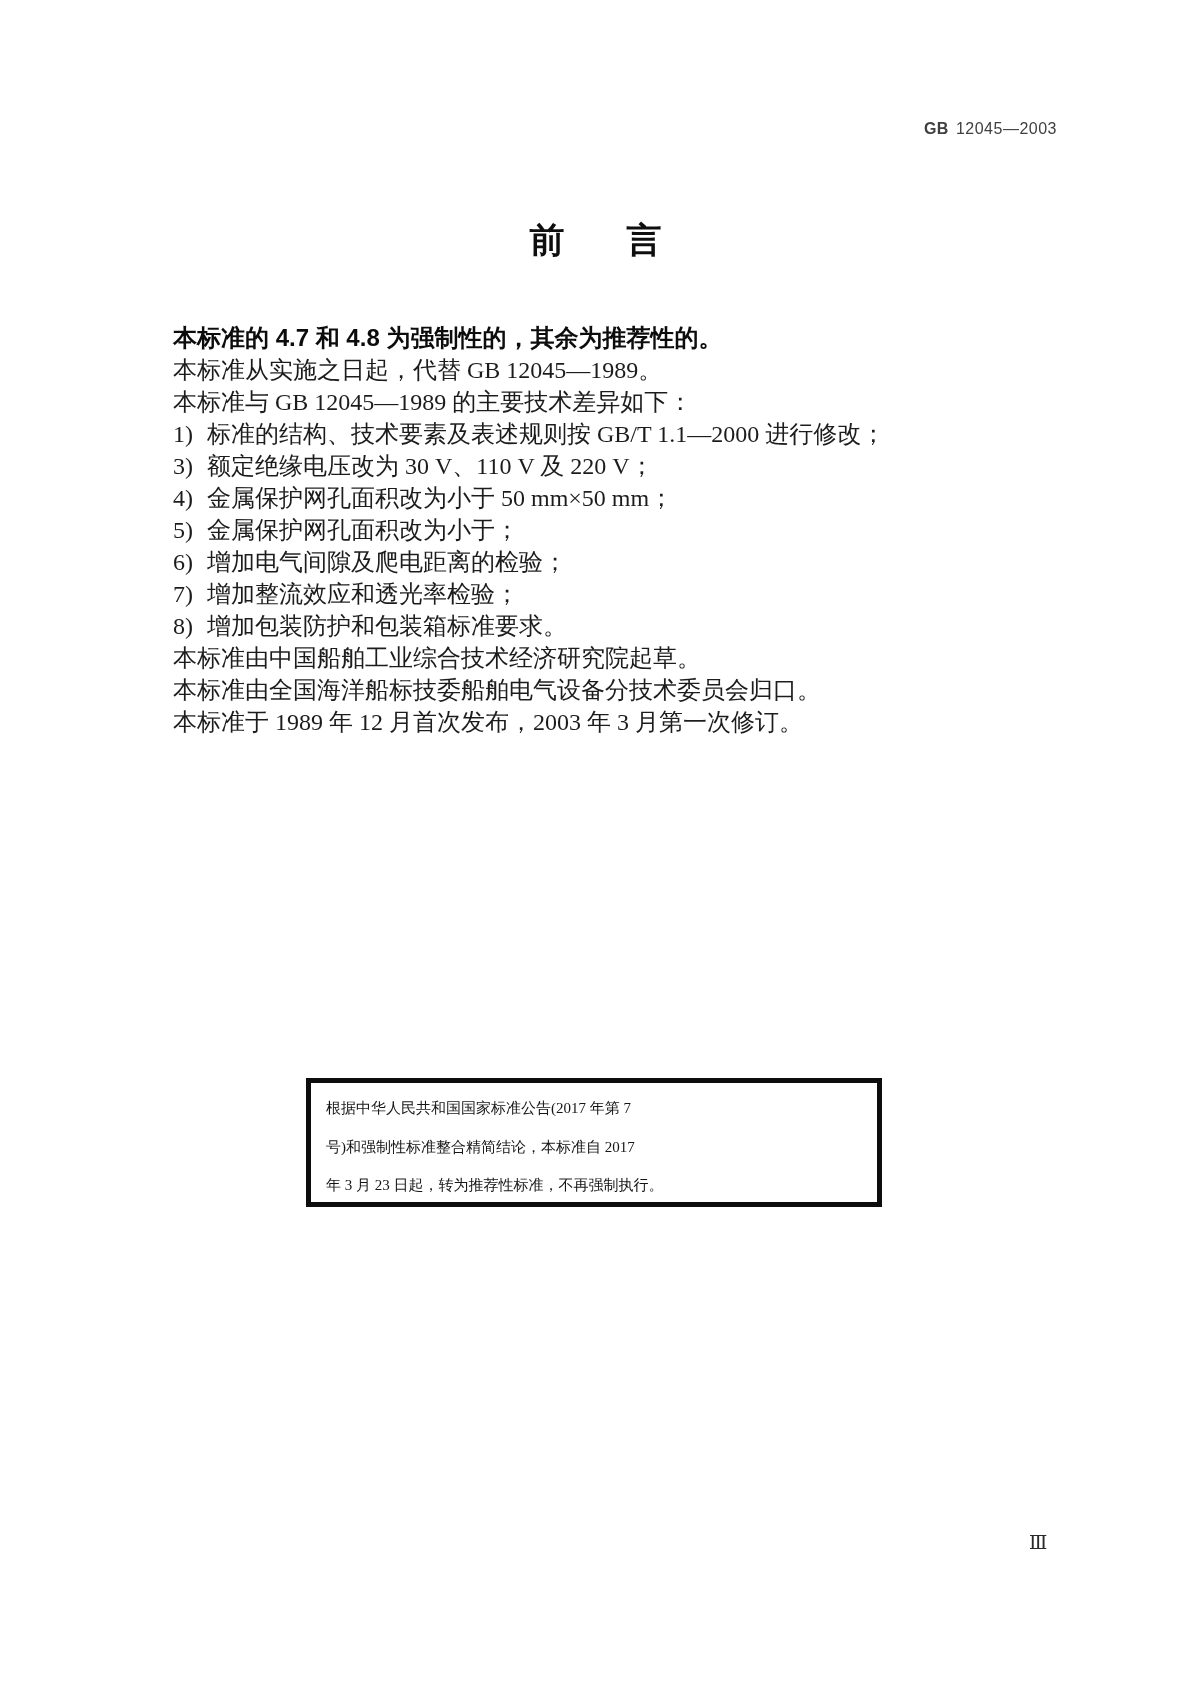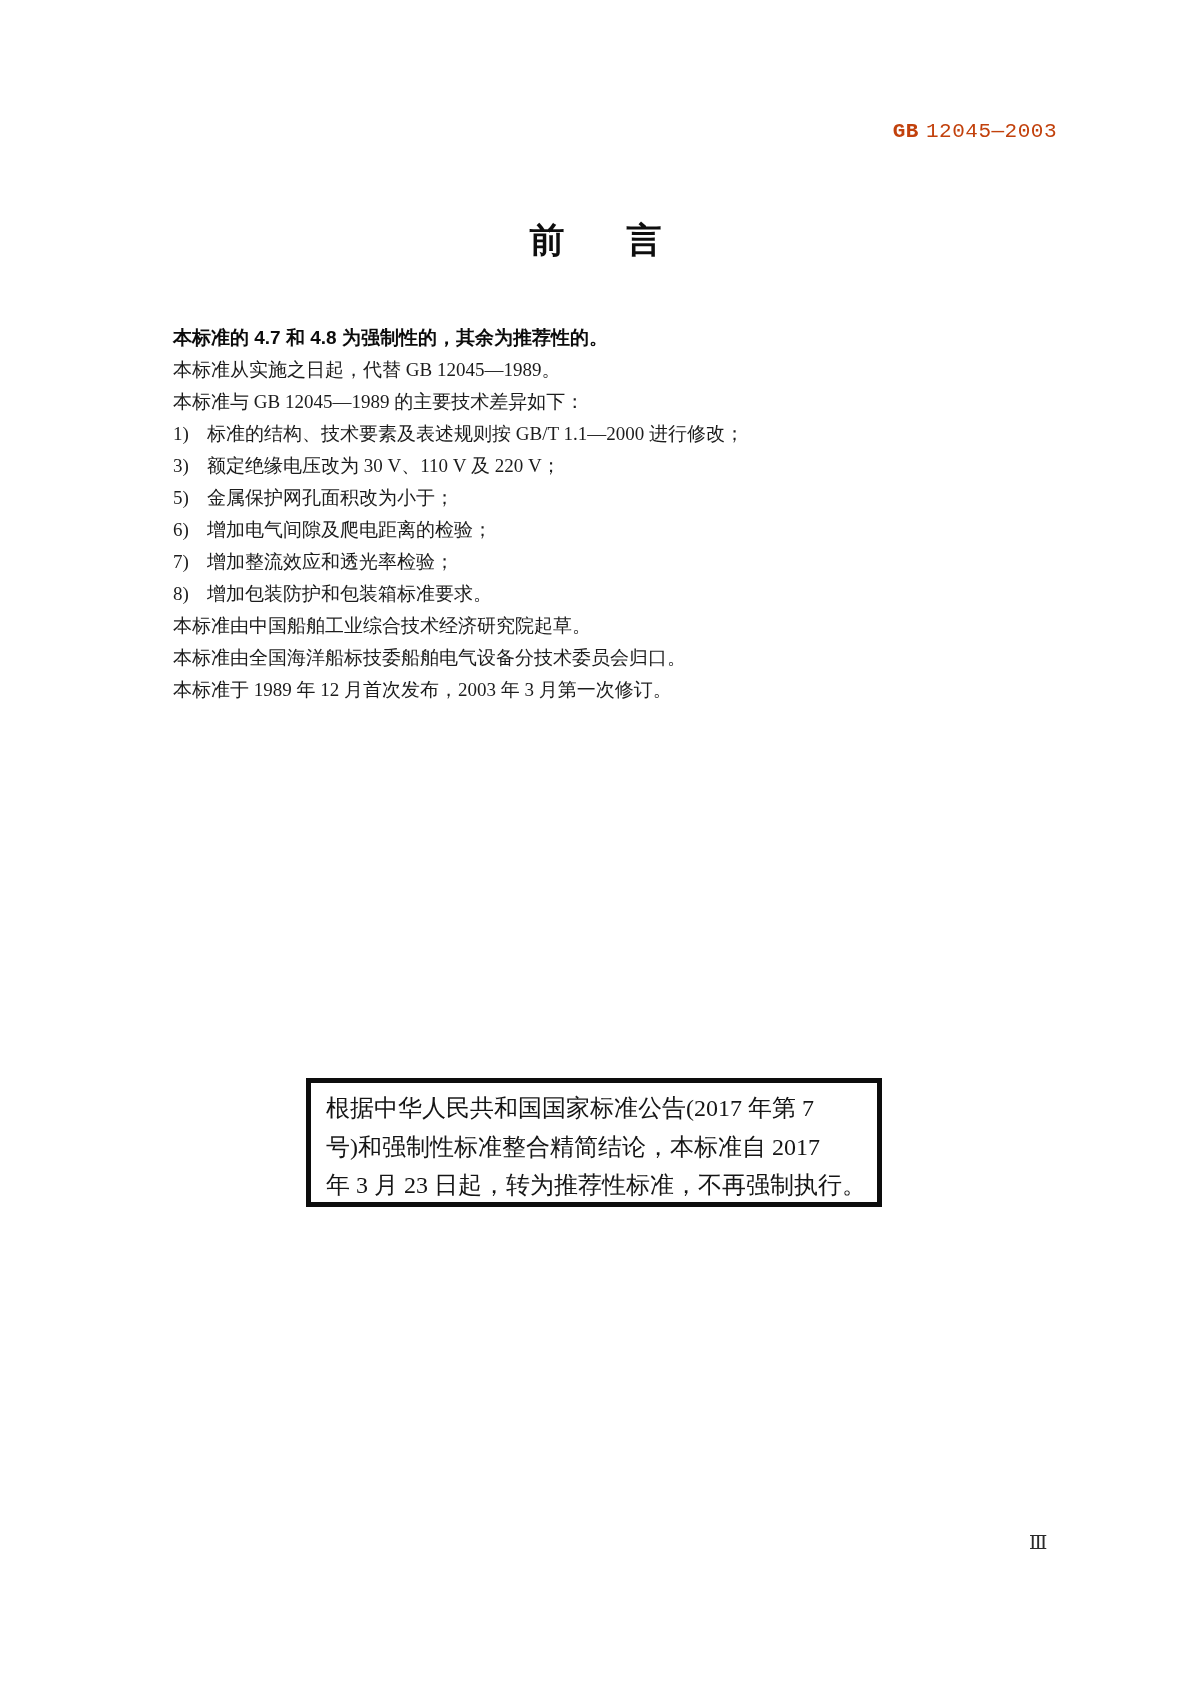--- a/index.html
+++ b/index.html
@@ -9,24 +9,24 @@
     height: 1684px;
     background: #ffffff;
     overflow: hidden;
     font-family: "Liberation Serif", "DejaVu Serif", serif;
     color: #1a1a1a;
   }
   .header-code {
     position: absolute;
     top: 120px;
     right: 134px;
-    font-family: Liberation Mono, monospace;
-    font-size: 21px;
+    font-family: Liberation Sans, sans-serif;
+    font-size: 16px;
     letter-spacing: 0.5px;
-    color: #c2410c;
+    color: #404040;
     white-space: nowrap;
   }
   .header-code .gb { font-weight: 700; margin-right: 7px; }
   .doc-title {
     position: absolute;
     top: 221px;
     left: 0;
     width: 100%;
     margin: 0;
     display: flex;
@@ -36,41 +36,41 @@
     font-weight: 700;
     font-size: 35px;
     line-height: 1.1;
     color: #0e0e0e;
   }
   .body-text {
     position: absolute;
     left: 173px;
     top: 322px;
     width: 900px;
-    font-size: 19px;
+    font-size: 24px;
     line-height: 32px;
     color: #1c1c1c;
   }
   .body-text p { margin: 0; white-space: nowrap; }
   .lead-line {
     font-family: "Liberation Sans", "DejaVu Sans", sans-serif;
     font-weight: 700;
     color: #0c0c0c;
   }
   .li .n { display: inline-block; width: 34px; }
   .notice-box {
     position: absolute;
     left: 306px;
     top: 1078px;
     width: 576px;
     height: 129px;
     box-sizing: border-box;
     border: 5px solid #0d0d0d;
     padding: 6px 14px 0 15px;
-    font-size: 24px;
+    font-size: 15px;
     line-height: 38.5px;
     color: #151515;
     background: #ffffff;
   }
   .notice-box div { white-space: nowrap; }
   .page-number {
     position: absolute;
     top: 1531px;
     left: 1029px;
     font-size: 19px;
@@ -91,20 +91,21 @@
     <span>言</span>
   </h1>
 
   <div class="body-text">
     <p class="lead-line">本标准的 4.7 和 4.8 为强制性的，其余为推荐性的。</p>
     <p>本标准从实施之日起，代替 GB 12045—1989。</p>
     <p>本标准与 GB 12045—1989 的主要技术差异如下：</p>
 
     <p class="li"><span class="n">1)</span><span>标准的结构、技术要素及表述规则按 GB/T 1.1—2000 进行修改；</span></p>
     <p class="li"><span class="n">3)</span><span>额定绝缘电压改为 30 V、110 V 及 220 V；</span></p>
+    <p class="li"><span class="n">4)</span><span>金属保护网孔面积改为小于 50 mm×50 mm；</span></p>
     <p class="li"><span class="n">5)</span><span>金属保护网孔面积改为小于；</span></p>
     <p class="li"><span class="n">6)</span><span>增加电气间隙及爬电距离的检验；</span></p>
     <p class="li"><span class="n">7)</span><span>增加整流效应和透光率检验；</span></p>
     <p class="li"><span class="n">8)</span><span>增加包装防护和包装箱标准要求。</span></p>
 
     <p>本标准由中国船舶工业综合技术经济研究院起草。</p>
     <p>本标准由全国海洋船标技委船舶电气设备分技术委员会归口。</p>
     <p>本标准于 1989 年 12 月首次发布，2003 年 3 月第一次修订。</p>
   </div>
 

